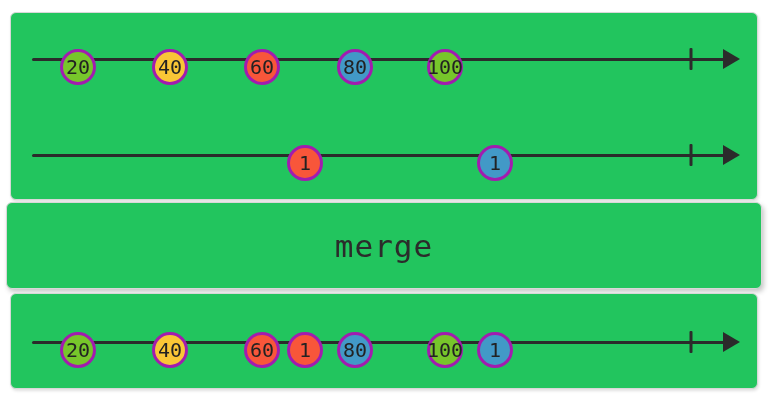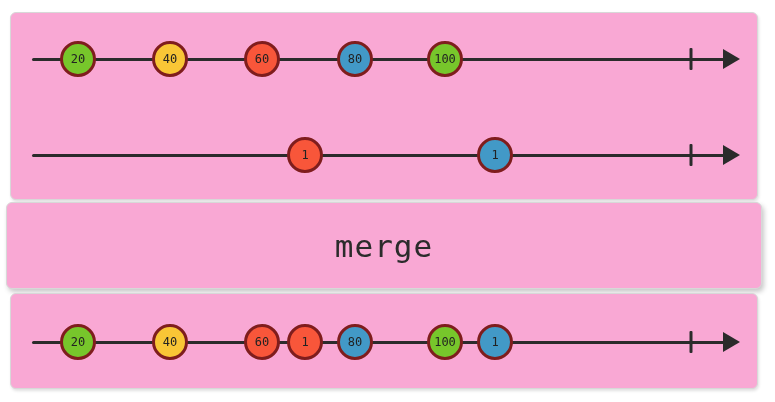--- a/index.html
+++ b/index.html
@@ -5,21 +5,21 @@
   html, body { margin: 0; padding: 0; }
   body {
     width: 775px; height: 402px;
     background: #ffffff;
     font-family: "DejaVu Sans Mono", monospace;
     position: relative;
     overflow: hidden;
   }
   .panel {
     position: absolute;
-    background: #f9a8d4;
+    background: #22c55e;
     border: 1px solid #d8d8d8;
     border-radius: 6px;
     box-shadow: 1px 2px 3px rgba(0,0,0,0.12);
     box-sizing: border-box;
     text-align: right;
   }
   #panel-sources  { left: 10px; top: 12px;  width: 748px; height: 188px; }
   #panel-operator { left: 6px;  top: 202px; width: 756px; height: 87px;
                     display: flex; align-items: center; justify-content: center;
                     box-shadow: 2px 3px 5px rgba(0,0,0,0.22); }
@@ -46,27 +46,27 @@
     border-bottom: 10px solid transparent;
   }
   .tl-tick {
     position: absolute; top: -11px;
     width: 3px; height: 22px;
     background: #2b2b2b;
     transform: translateX(-50%);
     border-radius: 1px;
   }
   .marble {
-    position: absolute; top: 0;
+    position: absolute; top: 8px;
     transform: translate(-50%, -50%);
     width: 30px; height: 30px;
-    border: 3px solid #7f1d1d;
+    border: 3px solid #a21caf;
     border-radius: 50%;
     display: flex; align-items: center; justify-content: center;
-    font-size: 12px; color: #222222;
+    font-size: 20px; color: #222222;
     z-index: 2;
     cursor: pointer;
     box-sizing: content-box;
   }
 </style>
 </head>
 <body>
 
 <div>
 

